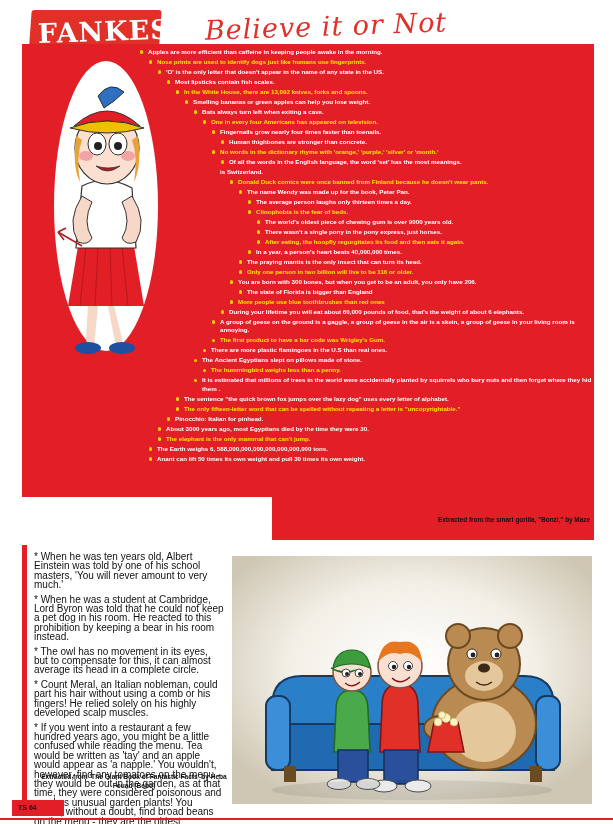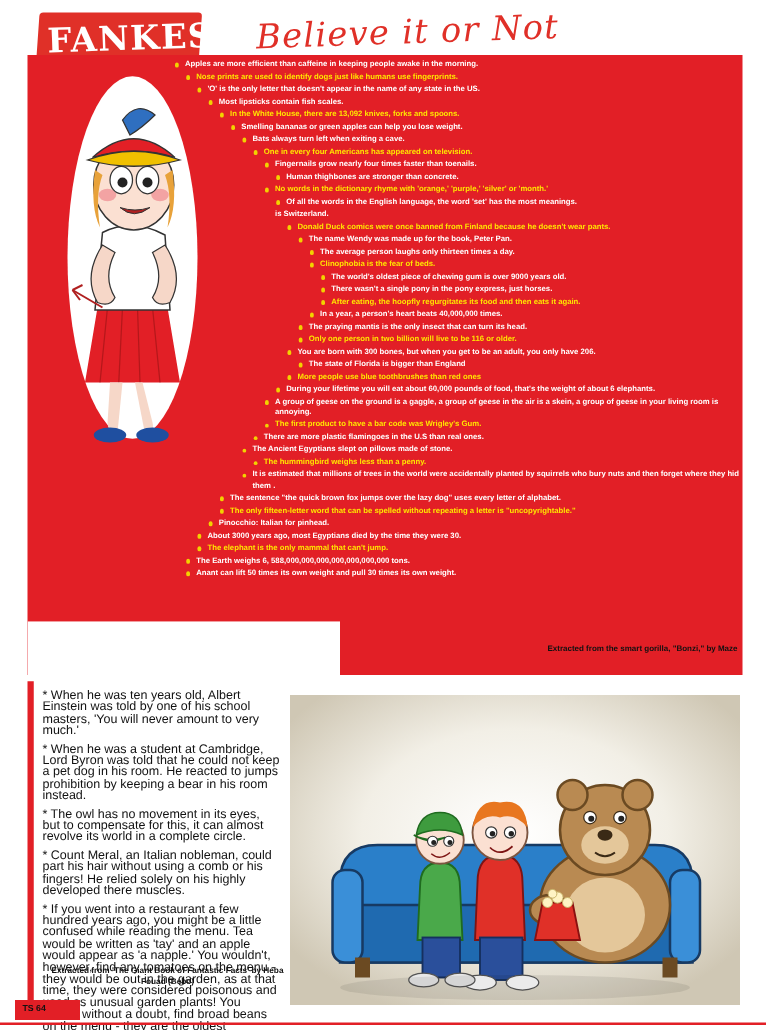--- a/index.html
+++ b/index.html
@@ -155,23 +155,23 @@
       <div class="fact" style="margin-left: 18px;"><span class="bullet"></span><span>About 3000 years ago, most Egyptians died by the time they were 30.</span></div>
       <div class="fact y" style="margin-left: 18px;"><span class="bullet"></span><span>The elephant is the only mammal that can't jump.</span></div>
       <div class="fact" style="margin-left: 9px;"><span class="bullet"></span><span>The Earth weighs 6, 588,000,000,000,000,000,000,000 tons.</span></div>
       <div class="fact" style="margin-left: 9px;"><span class="bullet"></span><span>Anant can lift 50 times its own weight and pull 30 times its own weight.</span></div>
     </div>
   <div class="credit">Extracted from the smart gorilla, "Bonzi," by Maze</div>
 
   <div class="redline"></div>
   <div class="textcol">
       <p>* When he was ten years old, Albert Einstein was told by one of his school masters, 'You will never amount to very much.'</p>
-      <p>* When he was a student at Cambridge, Lord Byron was told that he could not keep a pet dog in his room. He reacted to jumps prohibition by keeping a bear in his room instead.</p>
-      <p>* The owl has no movement in its eyes, but to compensate for this, it can almost revolve its world in a complete circle.</p>
-      <p>* Count Meral, an Italian nobleman, could part his hair without using a comb or his fingers! He relied solely on his highly developed there muscles.</p>
+      <p>* When he was a student at Cambridge, Lord Byron was told that he could not keep a pet dog in his room. He reacted to this prohibition by keeping a bear in his room instead.</p>
+      <p>* The owl has no movement in its eyes, but to compensate for this, it can almost average its head in a complete circle.</p>
+      <p>* Count Meral, an Italian nobleman, could part his hair without using a comb or his fingers! He relied solely on his highly developed scalp muscles.</p>
       <p>* If you went into a restaurant a few hundred years ago, you might be a little confused while reading the menu. Tea would be written as 'tay' and an apple would appear as 'a napple.' You wouldn't, however, find any tomatoes on the menu - they would be out in the garden, as at that time, they were considered poisonous and used as unusual garden plants! You would, without a doubt, find broad beans on the menu - they are the oldest vegetable known.</p>
     </div>
   <div class="extract">Extracted from 'The Giant Book of Fantastic Facts' by Heba Fouad (Bebo)</div>
 
   <svg class="cartoon2" viewBox="0 0 360 248">
     <defs>
       <radialGradient id="bg" cx="50%" cy="45%" r="62%">
         <stop offset="0%" stop-color="#ffffff"></stop>
         <stop offset="55%" stop-color="#f2efe6"></stop>
         <stop offset="100%" stop-color="#cfc7b4"></stop>

